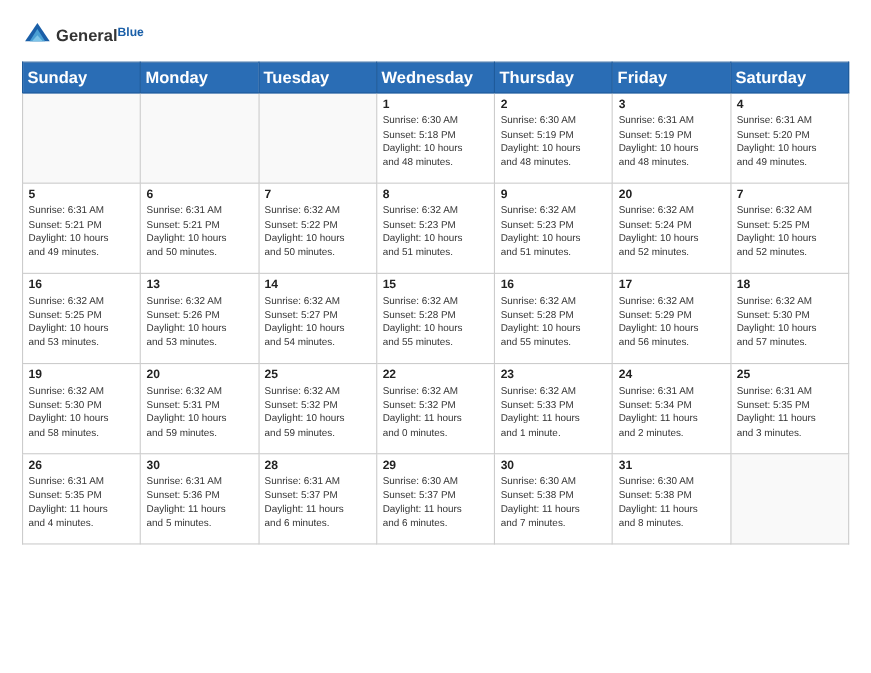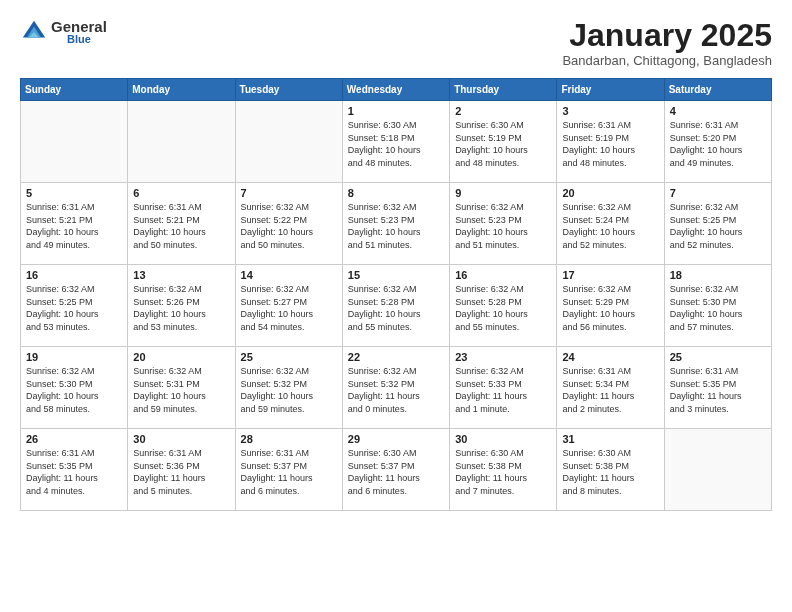--- a/index.html
+++ b/index.html
@@ -37,22 +37,22 @@
       color: #1a5fa8;
       line-height: 1;
     }
     .logo-icon {
       width: 28px;
       height: 28px;
       margin-right: 3px;
     }
     .logo-group {
       display: flex;
-      flex-direction: column;
-      align-items: center;
+      flex-direction: row;
+      align-items: flex-start;
     }
     .title-block {
       text-align: right;
     }
     .month-title {
       font-size: 32px;
       font-weight: bold;
       color: #222;
       line-height: 1.1;
     }
@@ -61,21 +61,21 @@
       color: #555;
     }
     .calendar {
       width: 100%;
       border-collapse: collapse;
       table-layout: fixed;
     }
     .calendar thead tr th {
       background: #2a6db5;
       color: #fff;
-      font-size: 10px;
+      font-size: 15px;
       font-weight: bold;
       padding: 5px 4px;
       border: 1px solid #1e5a9a;
       text-align: left;
     }
     .calendar tbody tr td {
       border: 1px solid #ccc;
       vertical-align: top;
       padding: 4px 5px;
       height: 82px;
@@ -107,24 +107,20 @@
       <svg class="logo-icon" viewBox="0 0 40 40">
         <polygon points="20,4 36,28 4,28" fill="#1a5fa8"></polygon>
         <polygon points="20,12 30,28 10,28" fill="#4a9fd4"></polygon>
         <polygon points="20,20 27,28 13,28" fill="#7dc4e8"></polygon>
       </svg>
       <div class="logo-group">
         <span class="logo-text-general">General</span>
         <span class="logo-text-blue">Blue</span>
       </div>
     </div>
-    <div class="title-block">
-      <div class="month-title">January 2025</div>
-      <div class="subtitle">Bandarban, Chittagong, Bangladesh</div>
-    </div>
   </div>
 
   <table class="calendar">
     <thead>
       <tr>
       <th>Sunday</th>
           <th>Monday</th>
           <th>Tuesday</th>
           <th>Wednesday</th>
           <th>Thursday</th>

